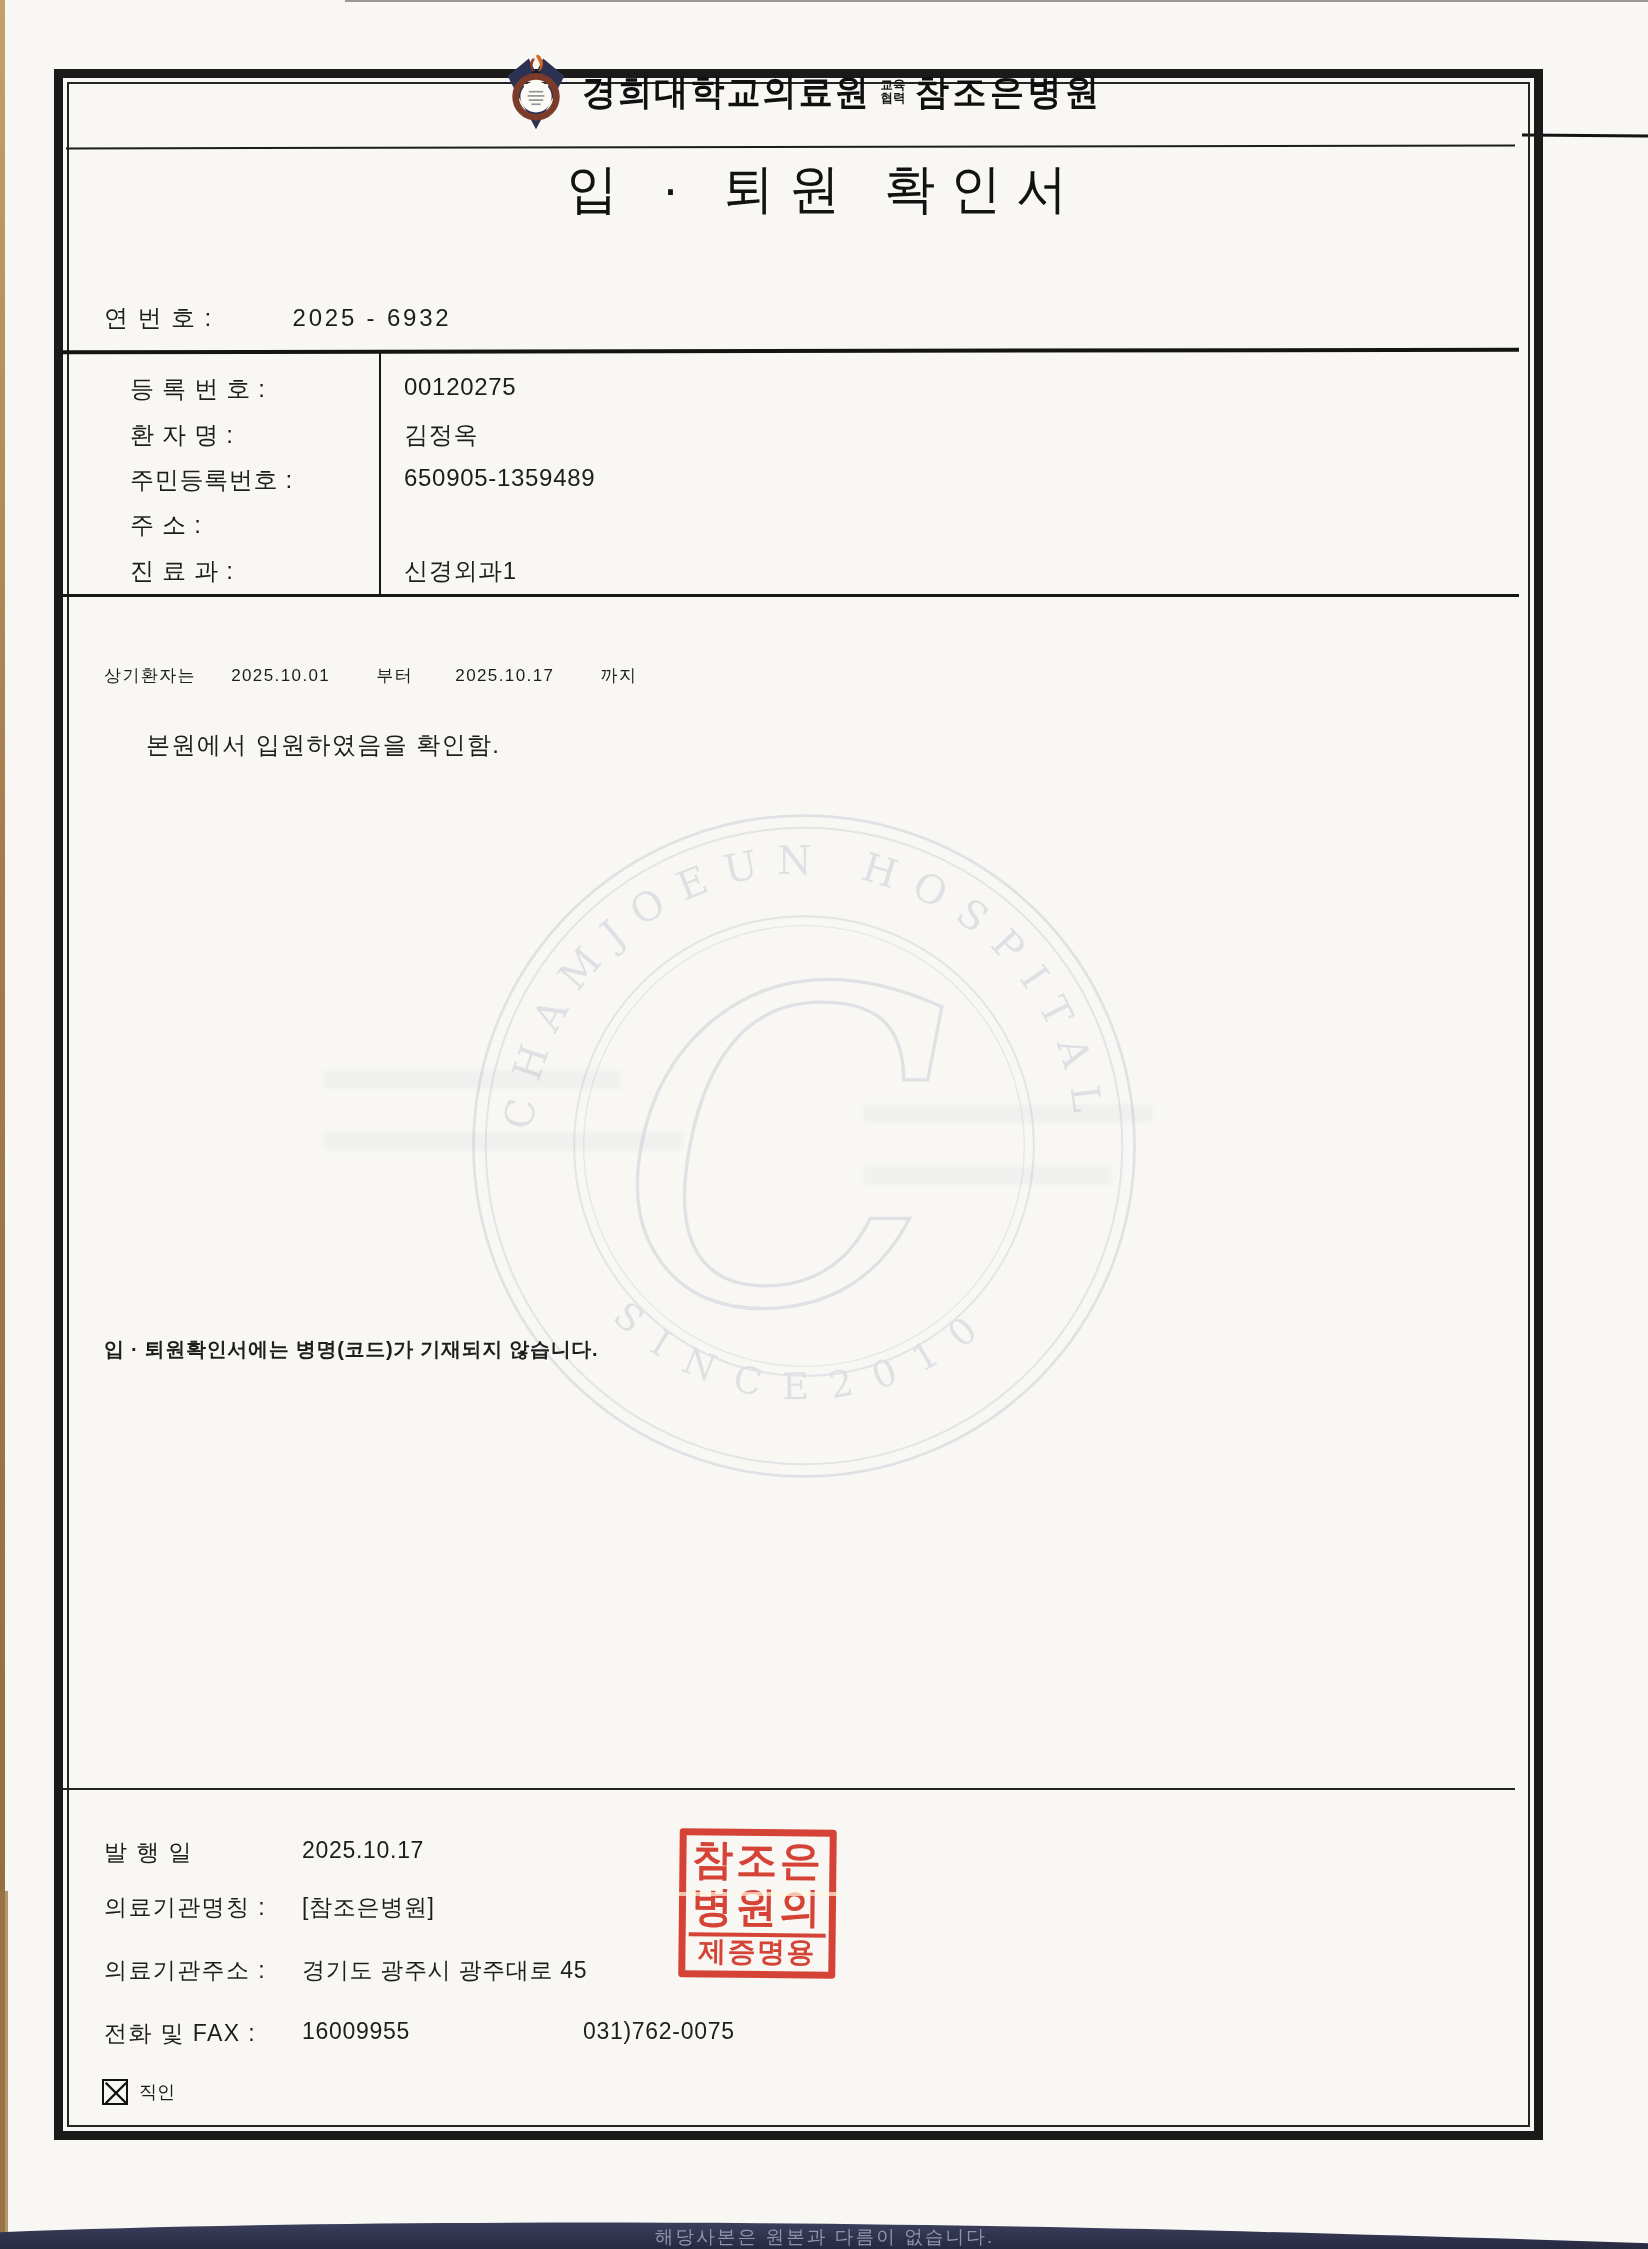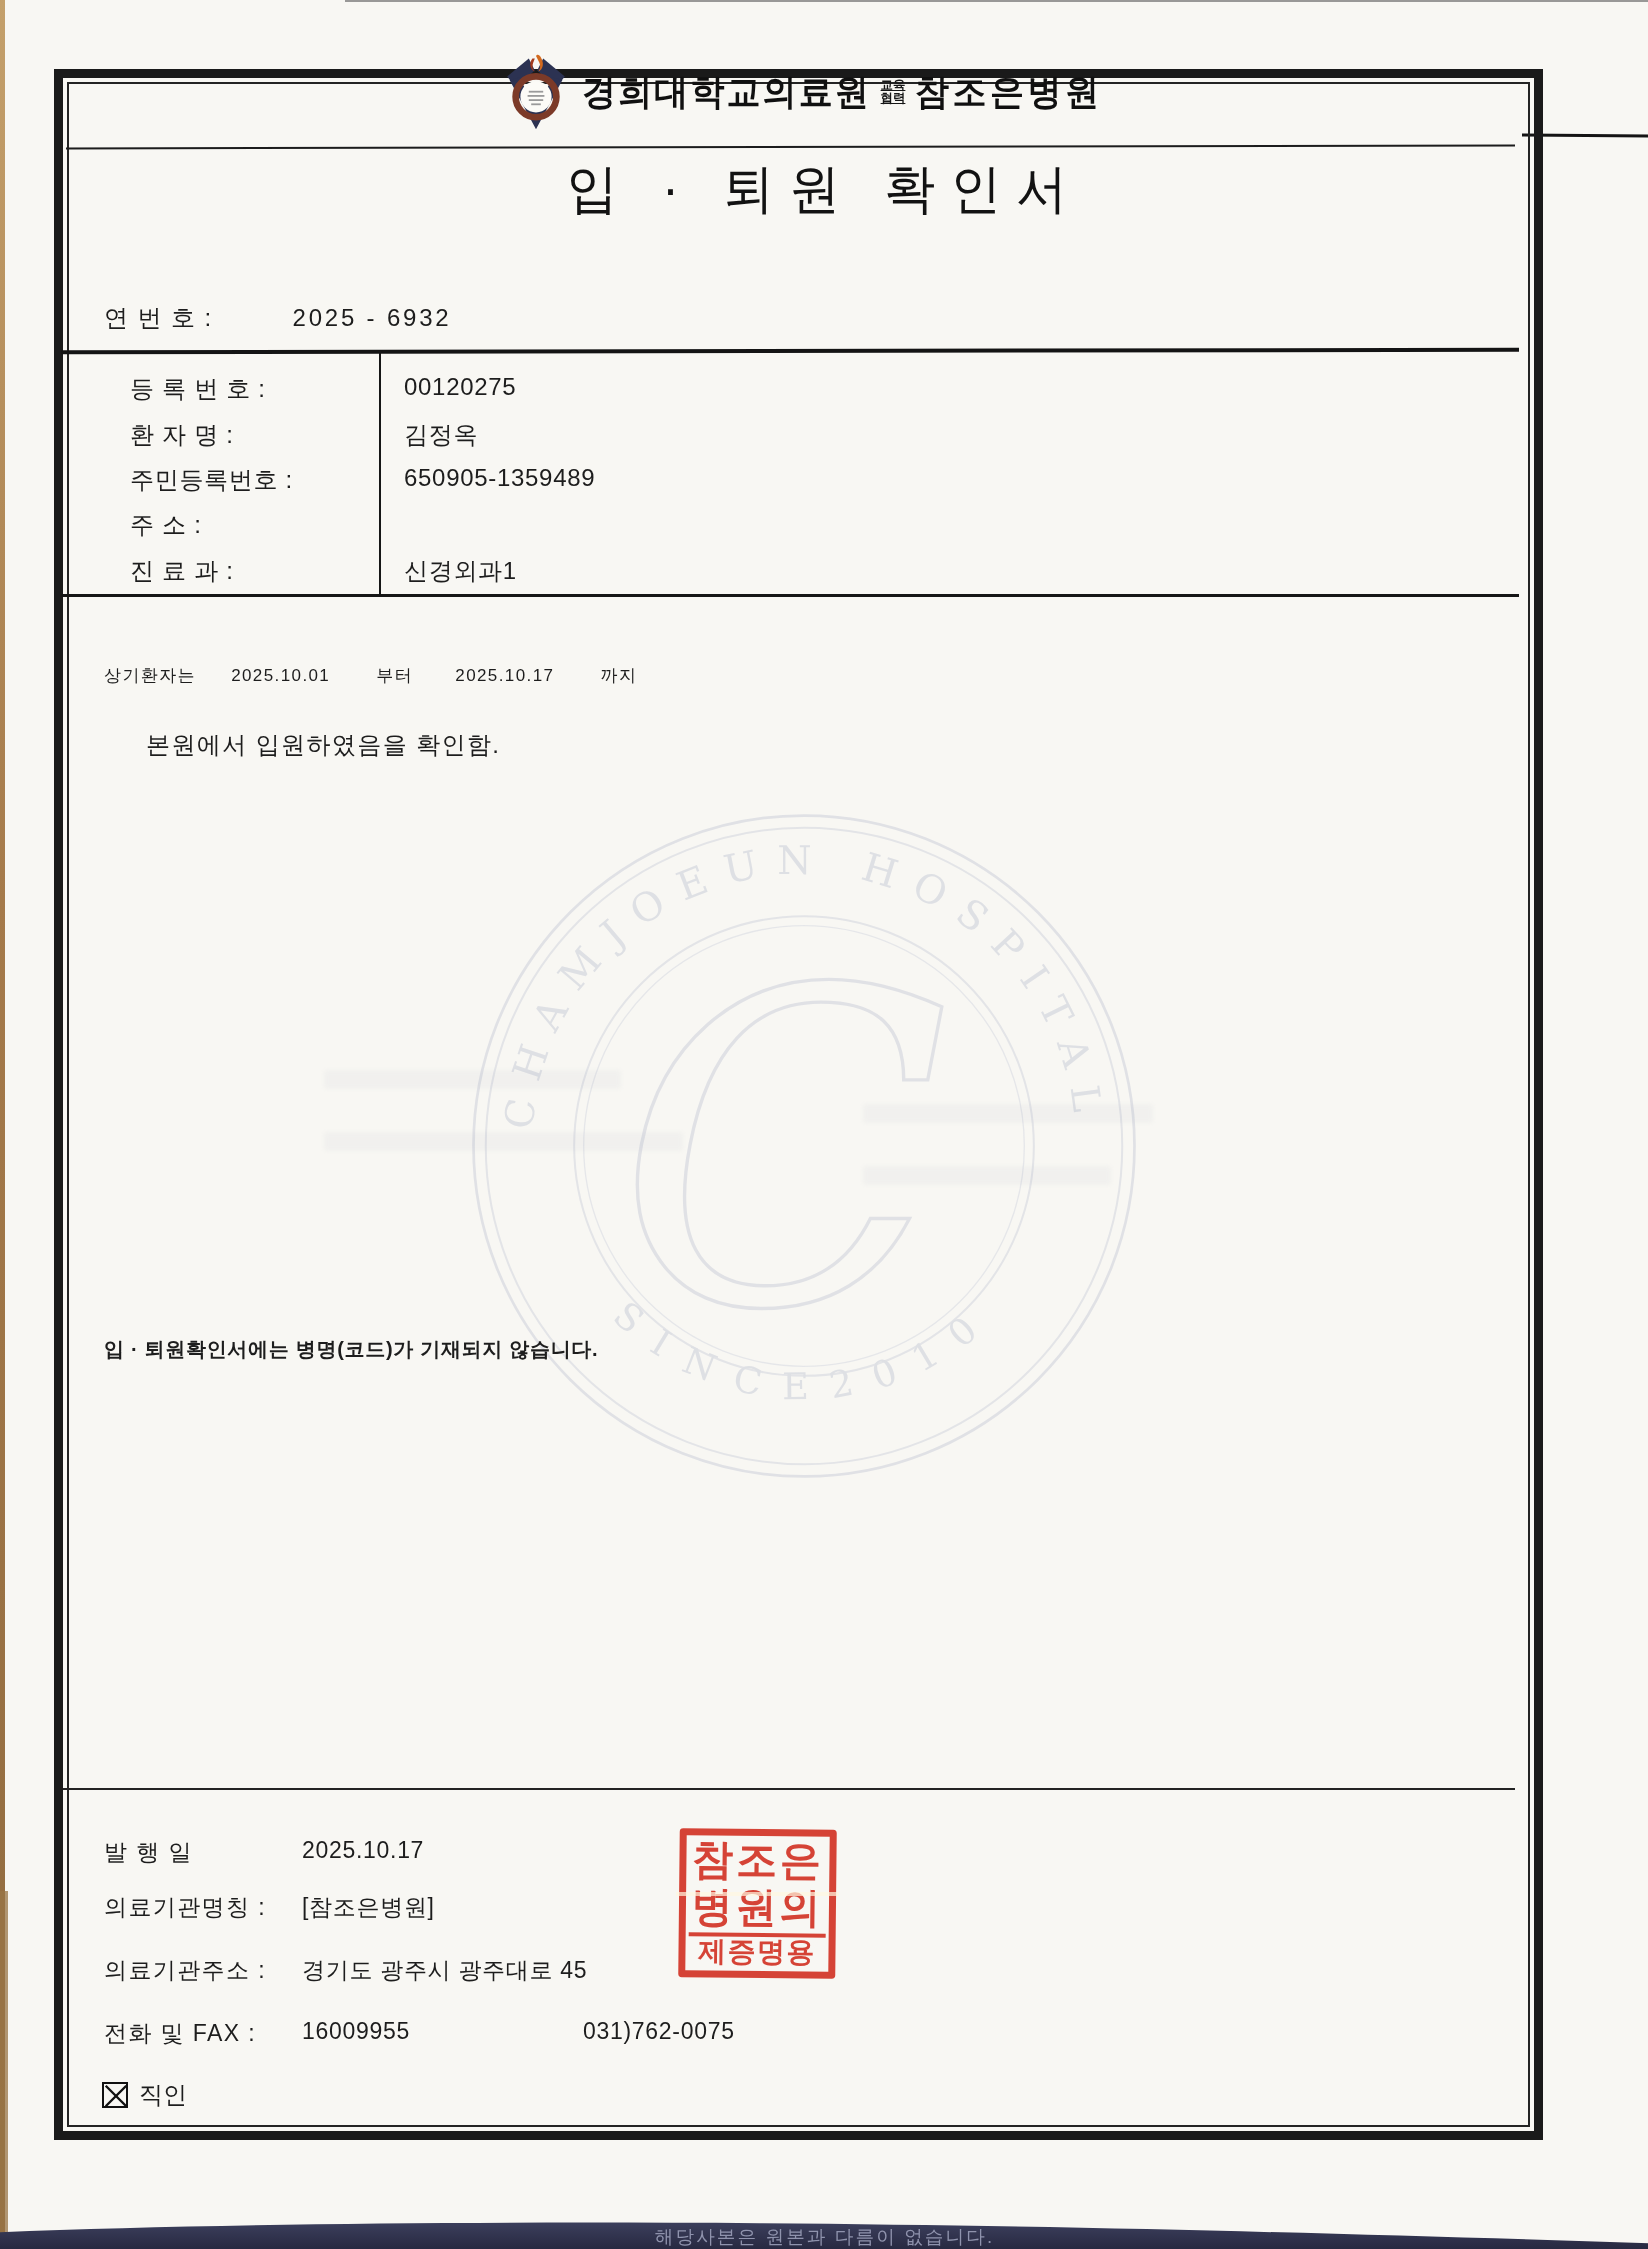--- a/index.html
+++ b/index.html
@@ -14,21 +14,21 @@
   .edge-strip-left{left:0;top:0;width:4.8px;height:2250px;background:linear-gradient(180deg,#c4a06b,#a57a4a 40%,#8f6a3e);}
   .edge-strip-left2{left:0;bottom:0;width:8.3px;height:359px;background:#9a7647;opacity:.75;}
   .top-edge-line{left:345px;top:0;width:1304px;height:2.1px;background:#4a4a4a;opacity:.55;}
   .top-right-line{left:1522px;top:134px;width:126px;height:2.8px;background:#141414;transform:rotate(.4deg);}
   
   .frame-outer{left:54px;top:69px;width:1471px;height:2053px;border:9px solid #1a1a1a;}
   .frame-inner{position:absolute;left:4.1px;top:4.1px;right:4.1px;bottom:4.1px;border:2.1px solid #242424;}
   
   .header-band{left:0;top:40px;width:1603px;height:104px;display:flex;align-items:center;justify-content:center;gap:9.7px;}
   .hosp-group{font-size:34px;font-weight:700;letter-spacing:2.1px;color:#101010;transform:scaleY(1.05);}
-  .coop-small{display:flex;flex-direction:column;font-size:12.4px;font-weight:700;line-height:13px;color:#161616;text-align:center;text-decoration:underline;}
+  .coop-small{display:flex;flex-direction:column;font-size:12.4px;font-weight:700;line-height:13px;color:#161616;text-align:center;}
   .hosp-name{font-size:34px;font-weight:700;letter-spacing:3.5px;color:#101010;transform:scaleY(1.05);}
   .rule{background:#1c1c1c;}
   .rule-under-logo{left:66px;top:146px;width:1449px;height:2.1px;transform:rotate(-.12deg);}
   .rule-heavy{left:61px;top:349px;width:1458px;height:3.5px;transform:rotate(-.1deg);background:#141414;}
   .rule-table-bottom{left:61px;top:594px;width:1458px;height:2.8px;background:#161616;}
   .rule-footer-top{left:63px;top:1788px;width:1452px;height:2.1px;background:#232323;}
   .table-divider{left:379px;top:351px;width:2.1px;height:243px;background:#161616;}
   
   .doc-title{left:0;top:155px;width:1649px;text-align:center;font-size:51px;font-weight:500;letter-spacing:15px;color:#121212;transform:scaleY(1.04);}
   
@@ -51,21 +51,21 @@
   .watermark{left:464px;top:806px;width:680px;height:680px;opacity:.5;}
   .ghost{background:#9aa0b4;opacity:.07;filter:blur(2.1px);border-radius:2.8px;}
   
   .ft-row{left:0;width:1649px;height:36px;font-size:23px;}
   .ft-label{position:absolute;left:104px;letter-spacing:1.4px;}
   .ft-value{position:absolute;left:302px;letter-spacing:0.7px;}
   .ft-value2{position:absolute;left:583px;letter-spacing:0.7px;}
   .seal-check{left:102px;top:2079px;display:flex;align-items:center;gap:11px;}
   .checkbox{width:26px;height:26px;border:2.8px solid #111;position:relative;box-sizing:border-box;}
   .checkbox svg{position:absolute;left:-1.4px;top:-1.4px;}
-  .seal-check .lbl{font-size:24px;}
+  .seal-check .lbl{font-size:18px;}
   
   .stamp{left:679px;top:1829px;width:157px;height:149px;border:7px solid #d43a2c;border-radius:3.5px;box-sizing:border-box;
          display:flex;flex-direction:column;align-items:center;justify-content:space-between;padding:4.1px 2.8px;
          color:#d43a2c;transform:rotate(.6deg);opacity:.95;}
   .stamp .r1,.stamp .r2{font-size:41px;font-weight:800;letter-spacing:2.8px;line-height:41px;transform:scaleY(1.02);}
   .stamp .r3{font-size:28px;font-weight:800;letter-spacing:1.4px;line-height:30px;border-top:4.1px solid #d43a2c;width:100%;text-align:center;}
   .stamp-streak{left:676px;top:1892px;width:163px;height:4.1px;background:#fff7e0;opacity:.7;}
   
   .band-svg{left:0;top:2202px;width:1649px;height:48px;}
   .band-text{left:0;top:2224px;width:1649px;text-align:center;font-size:18.6px;color:#8f93ad;letter-spacing:2.1px;}

